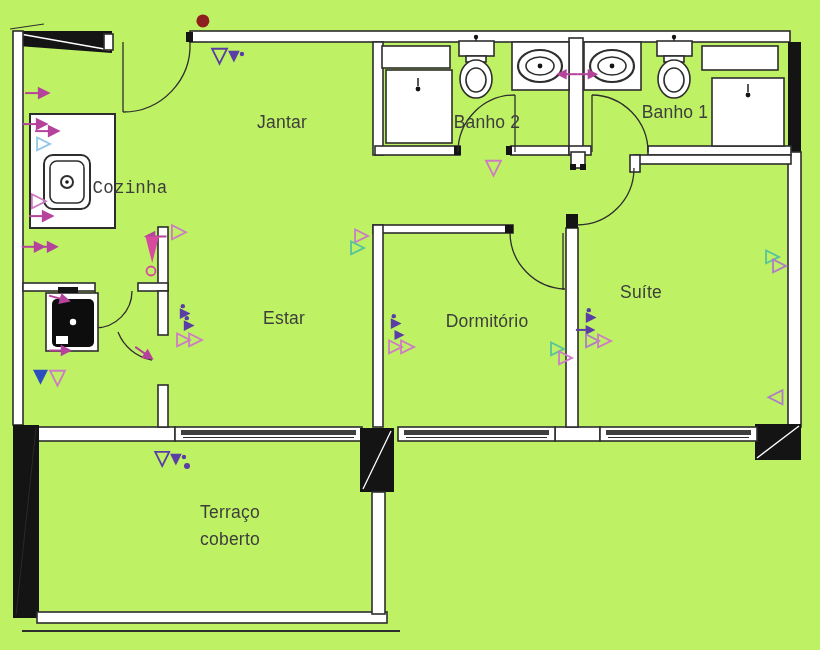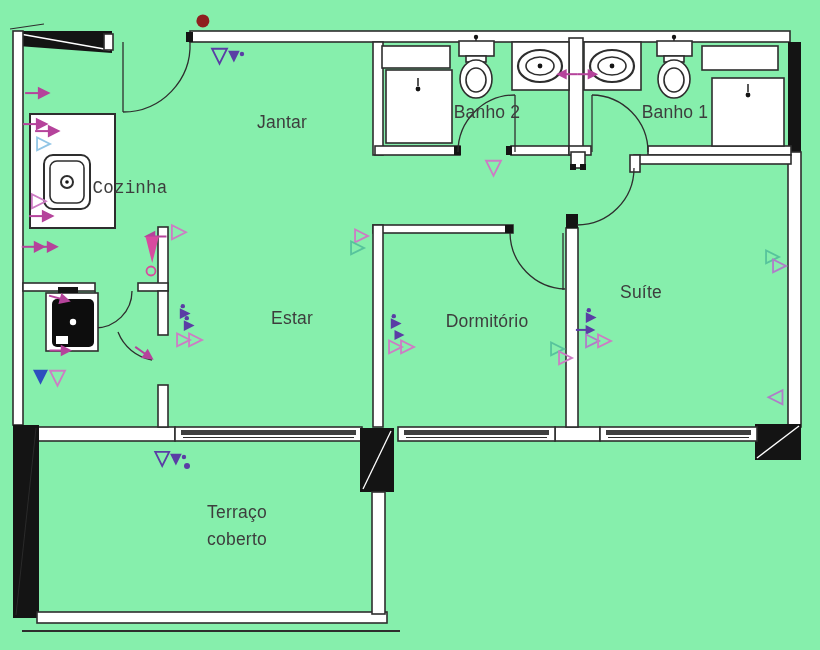--- a/index.html
+++ b/index.html
@@ -1,17 +1,17 @@
 <!DOCTYPE html>
 <html><head>
 <meta charset="utf-8">
 <style>
   html,body{margin:0;padding:0;background:#ffffff;}
   #stage{
-    position:relative;width:820px;height:650px;background:#86efac;
+    position:relative;width:820px;height:650px;background:#bef264;
     font-family:"Liberation Sans","DejaVu Sans",sans-serif;overflow:hidden;
   }
   #plan-svg{position:absolute;left:0;top:0;}
   .room-label{
     position:absolute;transform:translate(-50%,-50%);
     color:#3d3d3d;font-size:17.5px;line-height:1.55;text-align:center;
     white-space:nowrap;letter-spacing:.2px;
   }
   .sym{position:absolute;pointer-events:none;}
 </style>
@@ -184,36 +184,36 @@
     </g>
   </svg>
 
   <div id="labels">
       <div class="room-label" style="left: 282px; top: 123px;">
         <div>Jantar</div>
       </div>
       <div class="room-label" style="left: 130px; top: 189px; font-family: Liberation Mono, monospace;">
         <div>Cozinha</div>
       </div>
-      <div class="room-label" style="left: 487px; top: 113px;">
+      <div class="room-label" style="left: 487px; top: 123px;">
         <div>Banho 2</div>
       </div>
       <div class="room-label" style="left: 675px; top: 113px;">
         <div>Banho 1</div>
       </div>
-      <div class="room-label" style="left: 292px; top: 319px;">
+      <div class="room-label" style="left: 284px; top: 319px;">
         <div>Estar</div>
       </div>
       <div class="room-label" style="left: 487px; top: 322px;">
         <div>Dormitório</div>
       </div>
       <div class="room-label" style="left: 641px; top: 293px;">
         <div>Suíte</div>
       </div>
-      <div class="room-label" style="left: 237px; top: 526px;">
+      <div class="room-label" style="left: 230px; top: 526px;">
         <div>Terraço</div>
         <div>coberto</div>
       </div>
     </div>
 
   <div id="symbols">
       <svg width="33.800000000000004" height="33.800000000000004" viewBox="-16.900000000000002 -16.900000000000002 33.800000000000004 33.800000000000004" class="sym" style="left: 186.1px; top: 4.1px;">
         <g transform="rotate(0)">
           <circle r="6.5" fill="#8e1f1f"></circle>
         </g>

